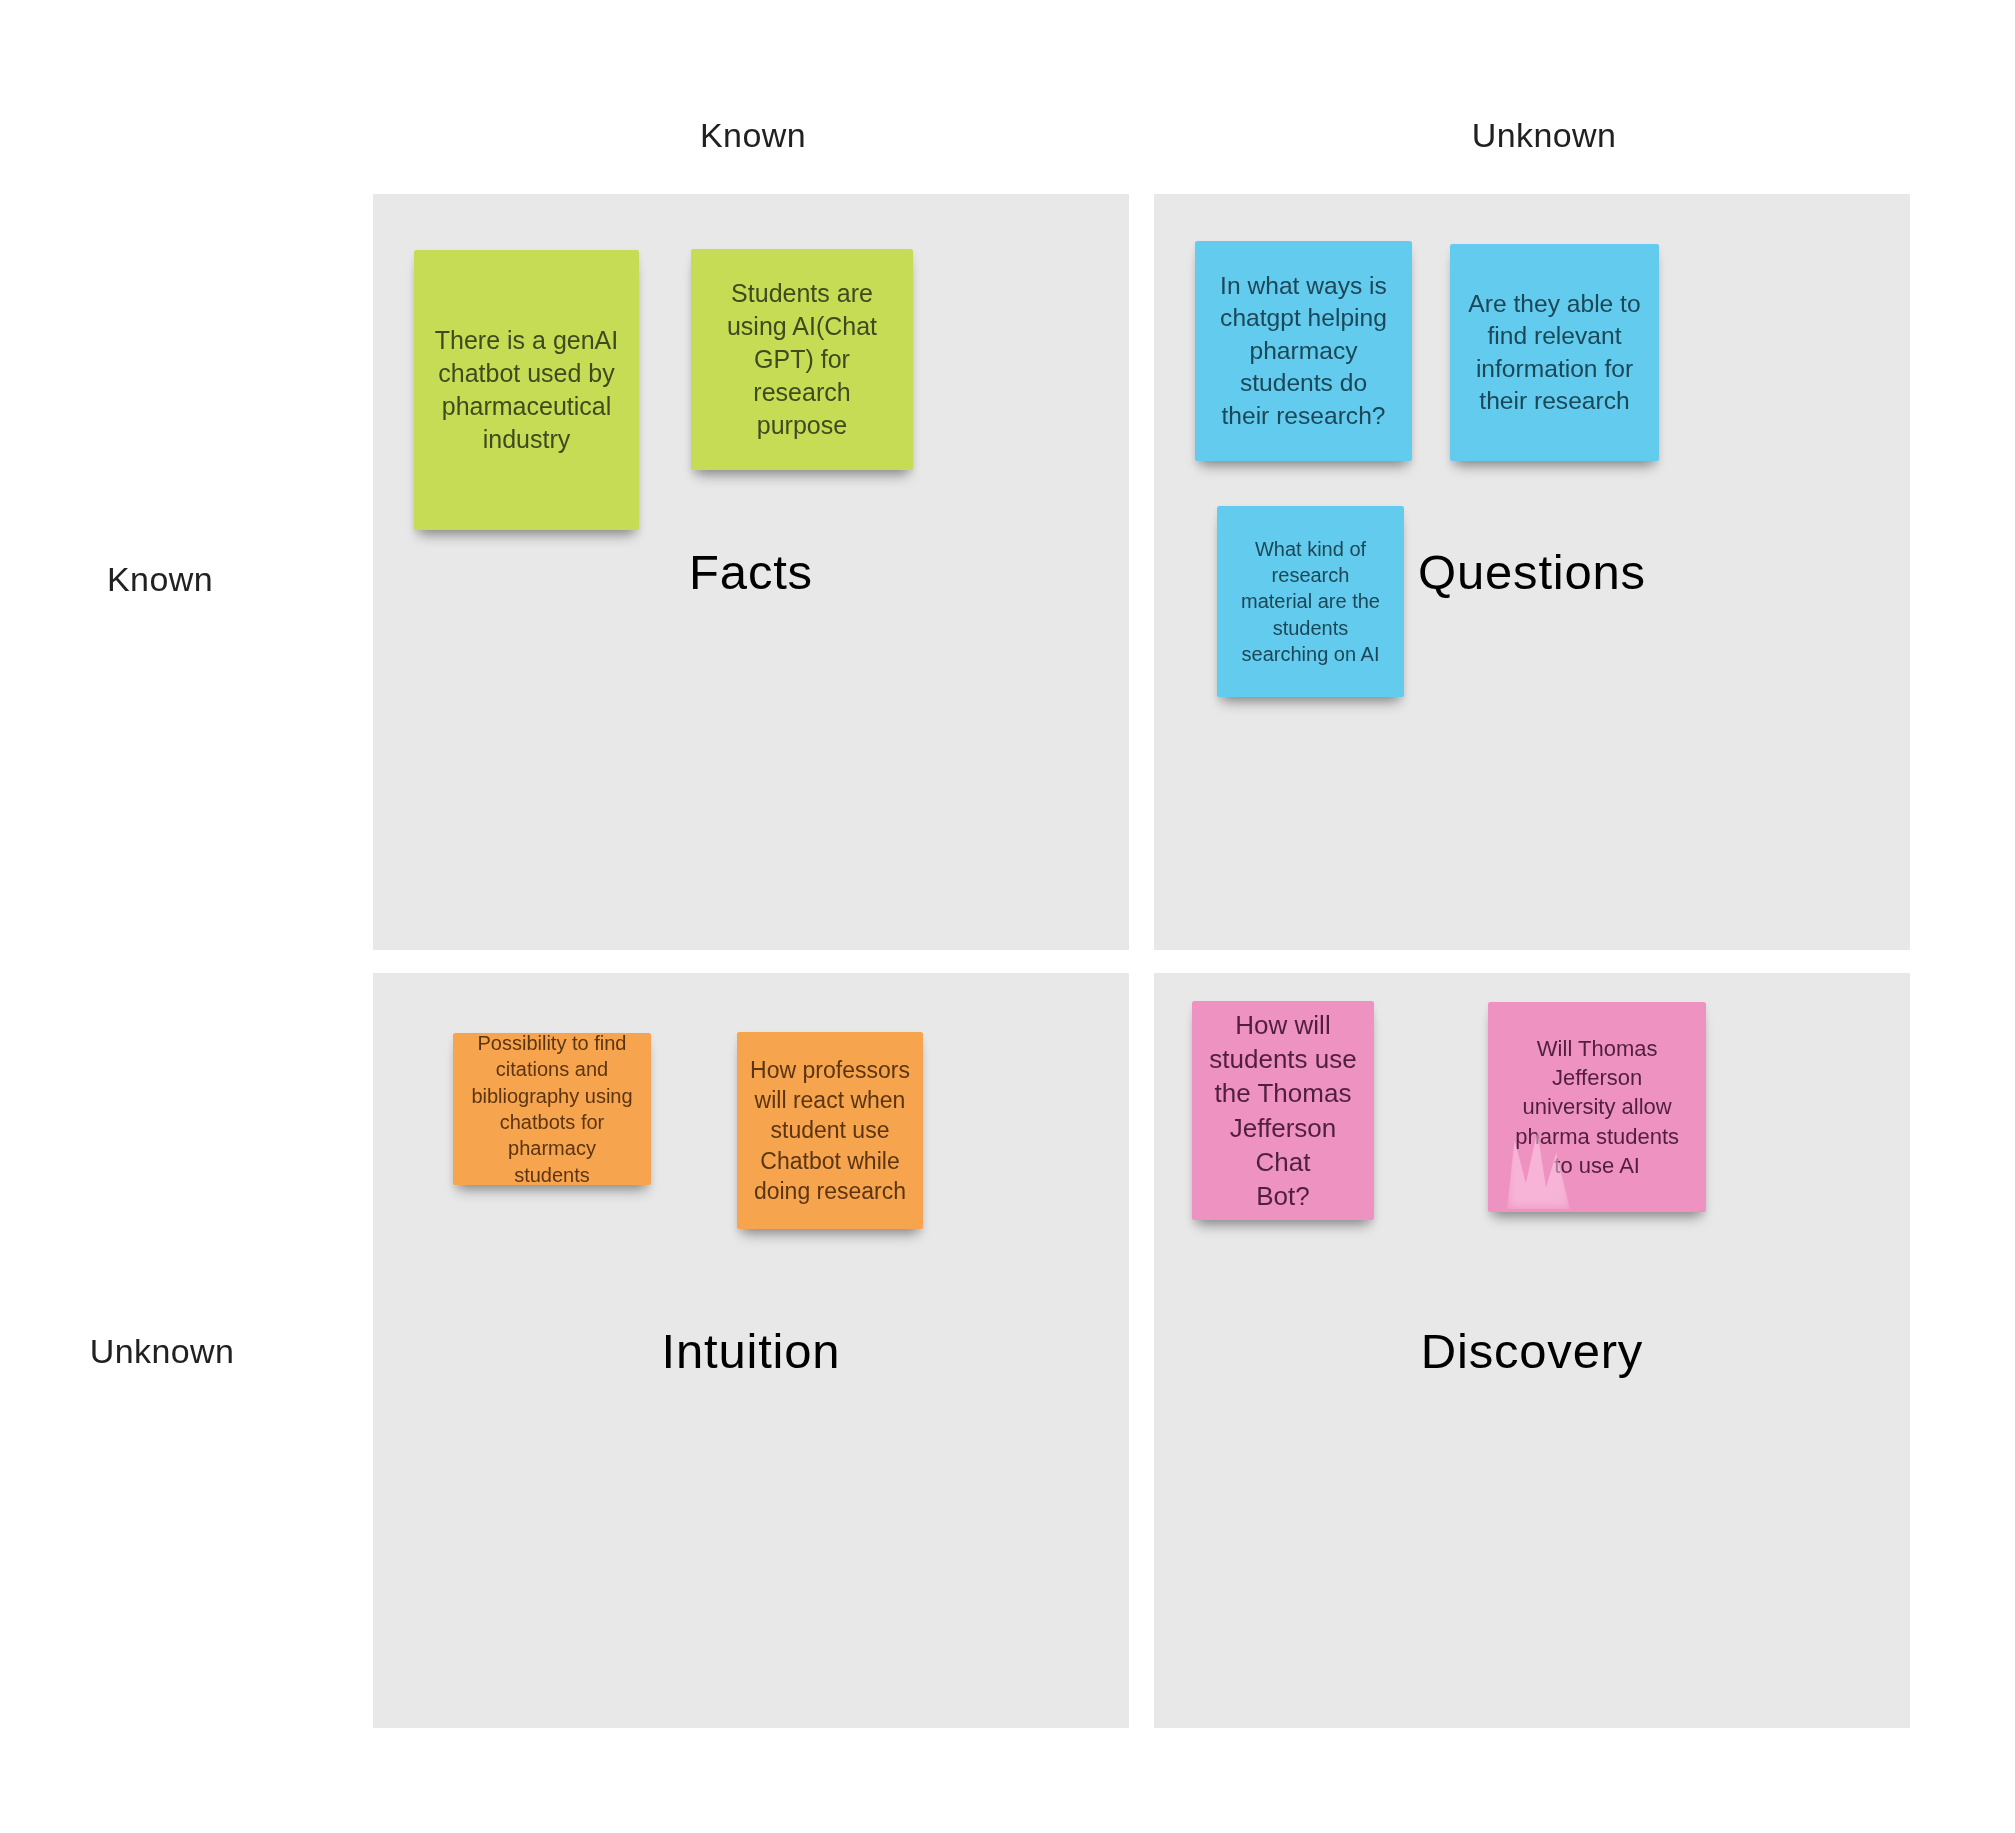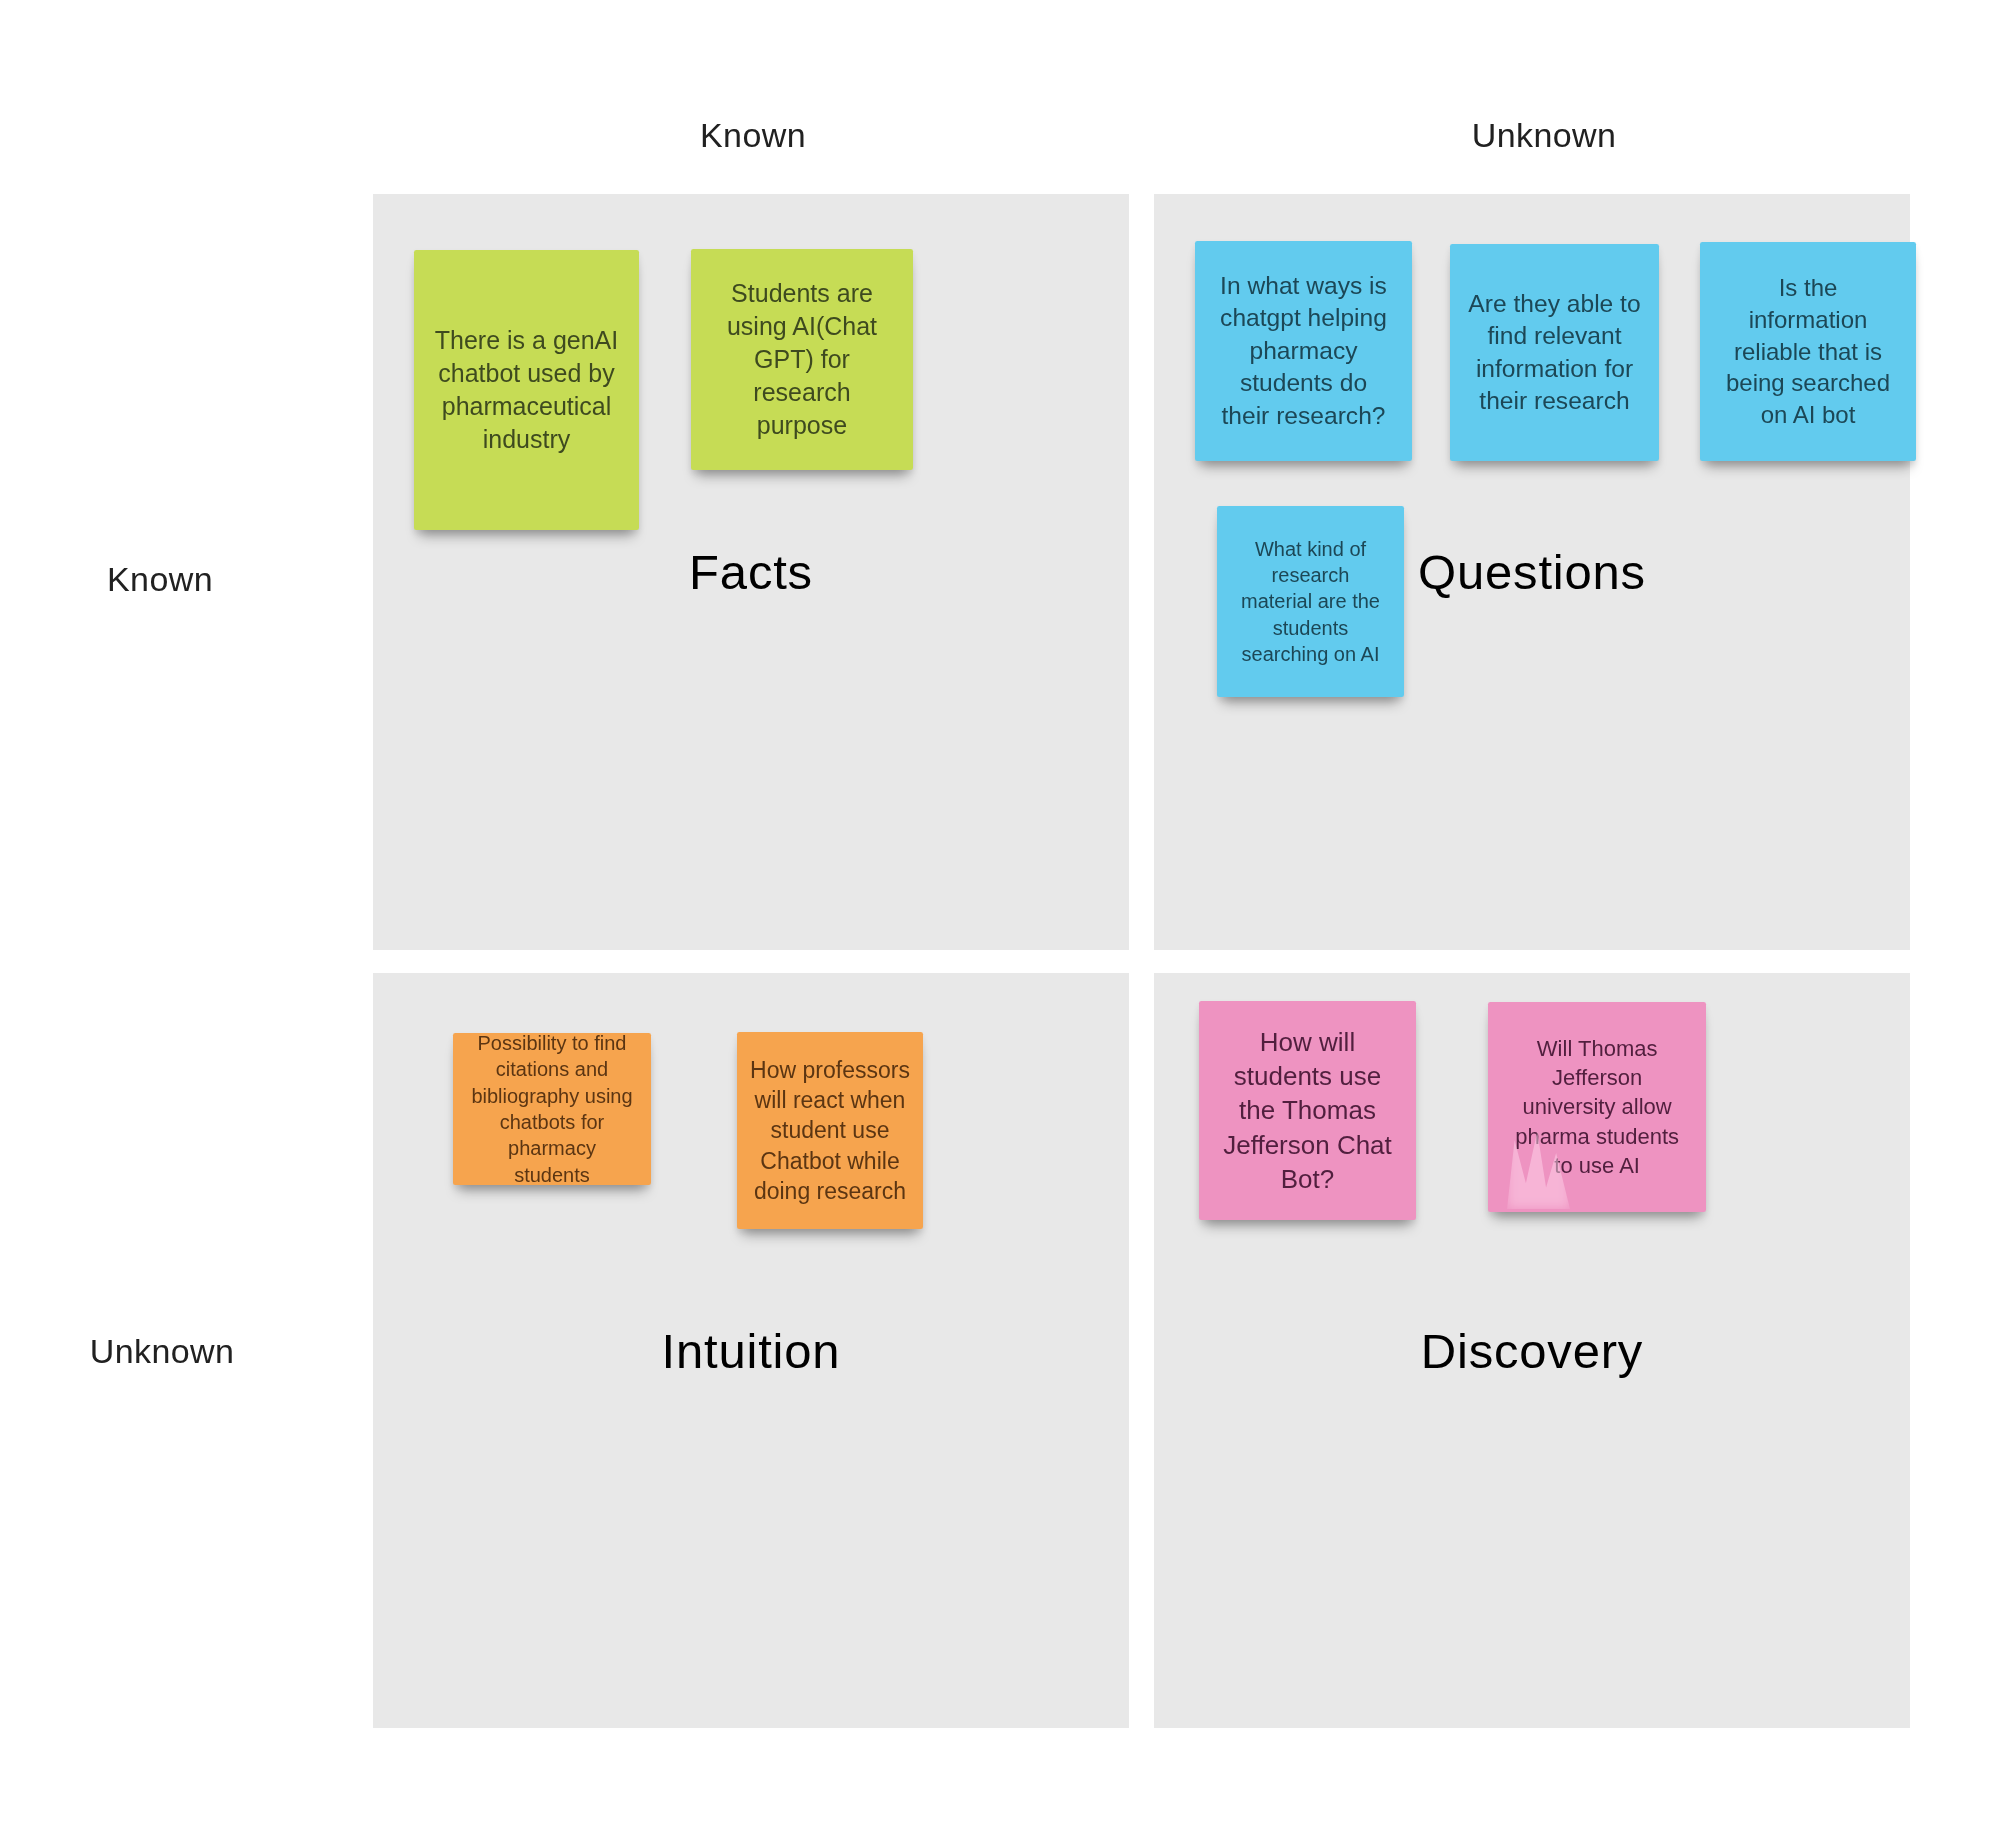--- a/index.html
+++ b/index.html
@@ -74,21 +74,21 @@
   .n-facts-2 { left: 318px; top: 55px;  width: 222px; height: 221px; font-size: 25px; }
 
   .n-questions-1 { left: 41px;  top: 47px;  width: 217px; height: 220px; font-size: 24.6px; }
   .n-questions-2 { left: 296px; top: 50px;  width: 209px; height: 217px; font-size: 24.6px; }
   .n-questions-3 { left: 546px; top: 48px;  width: 216px; height: 219px; font-size: 24px; }
   .n-questions-4 { left: 63px;  top: 312px; width: 187px; height: 191px; font-size: 20px; }
 
   .n-intuition-1 { left: 80px; top: 60px; width: 198px; height: 152px; font-size: 20px; }
   .n-intuition-2 { left: 364px; top: 59px; width: 186px; height: 197px; font-size: 23px; }
 
-  .n-discovery-1 { left: 45px;  top: 28px; width: 217px; height: 219px; font-size: 26px; }
+  .n-discovery-1 { left: 38px;  top: 28px; width: 182px; height: 219px; font-size: 26px; }
   .n-discovery-2 { left: 334px; top: 29px; width: 218px; height: 210px; font-size: 22px; padding-left: 8px; }
 
   .ghost-artifact {
     position: absolute;
     left: 19px;
     top: 121px;
     width: 63px;
     height: 86px;
     background: rgba(255, 214, 236, 0.5);
     filter: blur(5.4px);
@@ -124,25 +124,20 @@
     <div class="quadrant-label">Questions</div>
     <div class="note note-blue n-questions-1">In what ways is
 chatgpt helping
 pharmacy
 students do
 their research?</div>
     <div class="note note-blue n-questions-2">Are they able to
 find relevant
 information for
 their research</div>
-    <div class="note note-blue n-questions-3">Is the
-information
-reliable that is
-being searched
-on AI bot</div>
     <div class="note note-blue n-questions-4">What kind of
 research
 material are the
 students
 searching on AI</div>
   </div>
 
   <div class="quadrant q-intuition">
     <div class="quadrant-label">Intuition</div>
     <div class="note note-orange n-intuition-1">Possibility to find

